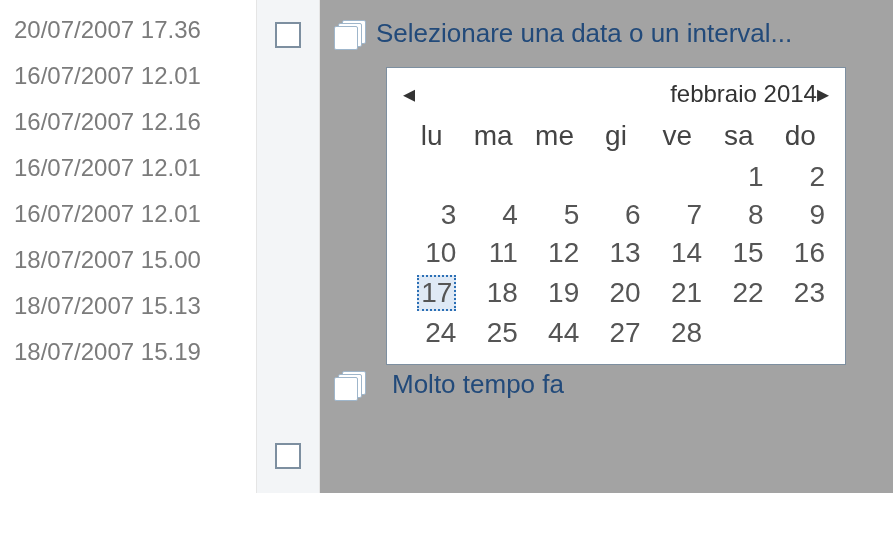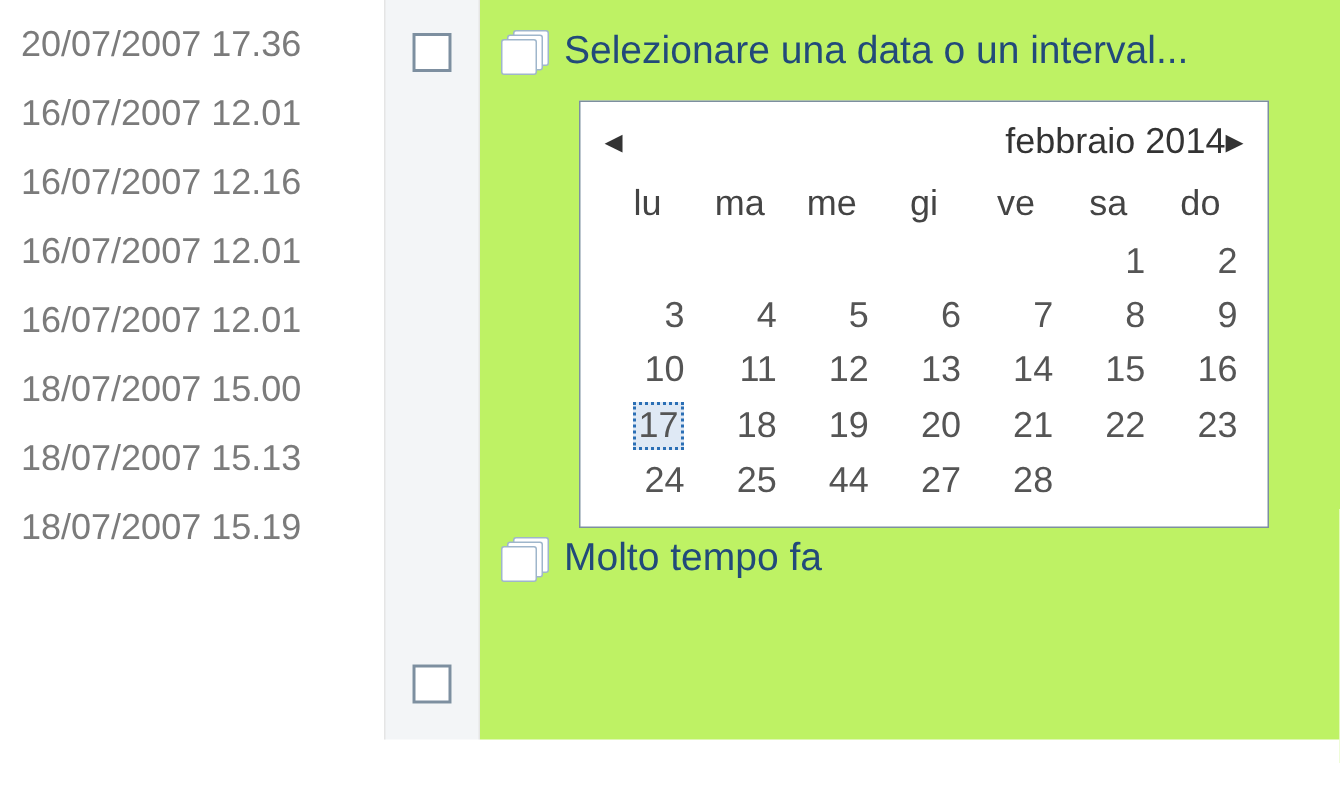--- a/index.html
+++ b/index.html
@@ -12,34 +12,34 @@
   .h-mod{width:262px}
   .h-tipo{width:306px}
   .h-dim{flex:1;border-right:none}
   
   .body{display:flex;height:calc(100% - 48px)}
   .dates-col{width:228px;padding:18px 14px 0 14px;color:#7b7b7b;font-size:24px;line-height:1.0}
   .dates-col div{margin-bottom:22px;white-space:nowrap}
   .check-col{width:62px;background:#f3f5f7;border-left:1px solid #e5e5e5;border-right:1px solid #e5e5e5;display:flex;flex-direction:column;align-items:center;padding-top:22px}
   .checkbox{width:22px;height:22px;border:2px solid #7d8fa0;background:#fff}
   .check-spacer{flex:1}
-  .right-col{flex:1;background:#bef264;padding:18px 18px 0 14px}
+  .right-col{flex:1;background:#a3a3a3;padding:18px 18px 0 14px}
   .row-top{display:flex;align-items:center;gap:12px;color:#224a7a;font-size:26px;margin-bottom:18px}
   .stack-icon{width:30px;height:28px;position:relative;flex:0 0 auto}
   .stack-icon .pg{position:absolute;width:22px;height:22px;border:1px solid #9fb6cb;background:#fff;border-radius:2px}
   .stack-icon .pg1{left:0;top:6px}
   .stack-icon .pg2{left:4px;top:3px}
   .stack-icon .pg3{left:8px;top:0}
-  .row-bot{display:flex;align-items:center;gap:12px;color:#224a7a;font-size:26px;margin-top:4px}
+  .row-bot{display:flex;align-items:center;gap:28px;color:#224a7a;font-size:26px;margin-top:4px}
   
   .calendar{width:430px;margin-left:52px;border:1px solid #7d8fa0;background:#fff;padding:8px 14px 12px 14px}
   .cal-head{display:flex;align-items:center;justify-content:space-between;color:#333;font-size:24px;padding:4px 2px 10px 2px}
   .cal-head .nav{cursor:pointer;color:#333;user-select:none}
   .cal-title{flex:1;text-align:right}
-  table.cal{width:100%;border-collapse:collapse;table-layout:fixed;font-size:24px;color:#555}
+  table.cal{width:100%;border-collapse:collapse;table-layout:fixed;font-size:28px;color:#555}
   table.cal thead td{font-weight:normal;color:#444;text-align:center;padding:2px 0 6px 0}
   table.cal td{text-align:right;padding:3px 6px;height:30px}
   td .day{display:inline-block;min-width:26px;text-align:right}
   td.today .day{border:2px dotted #2b6fb5;background:#dfe9f5;padding:0 2px}
 </style>
 </head>
 <body>
 <div class="wrap">
 
 

